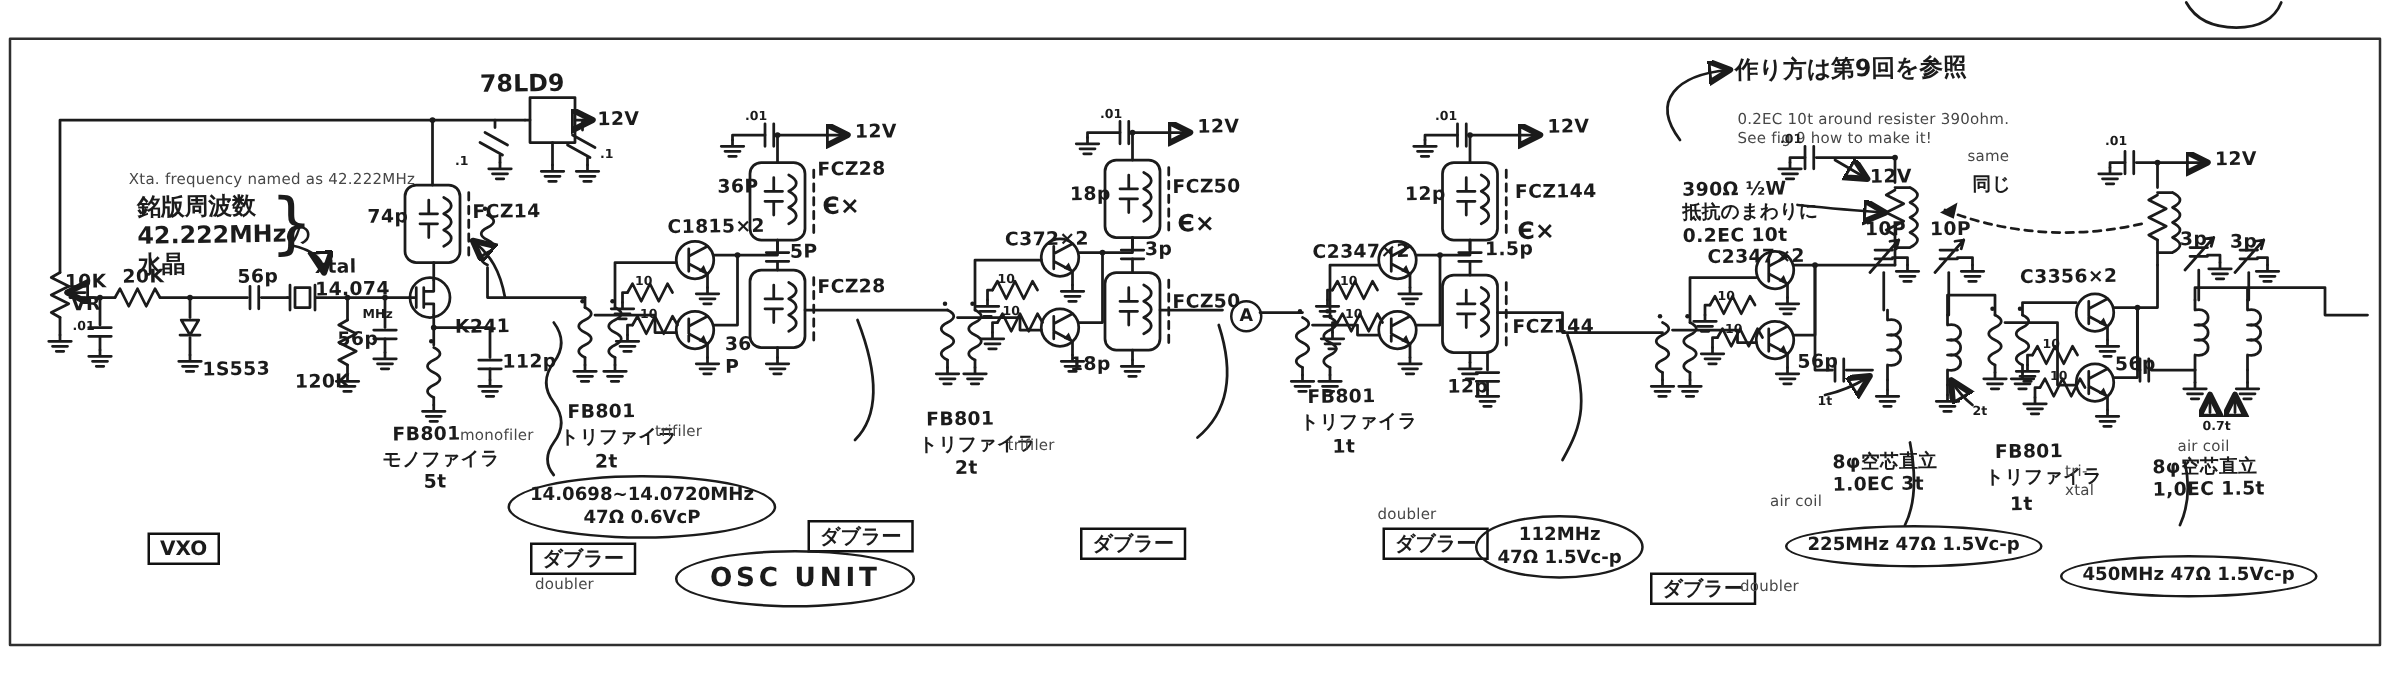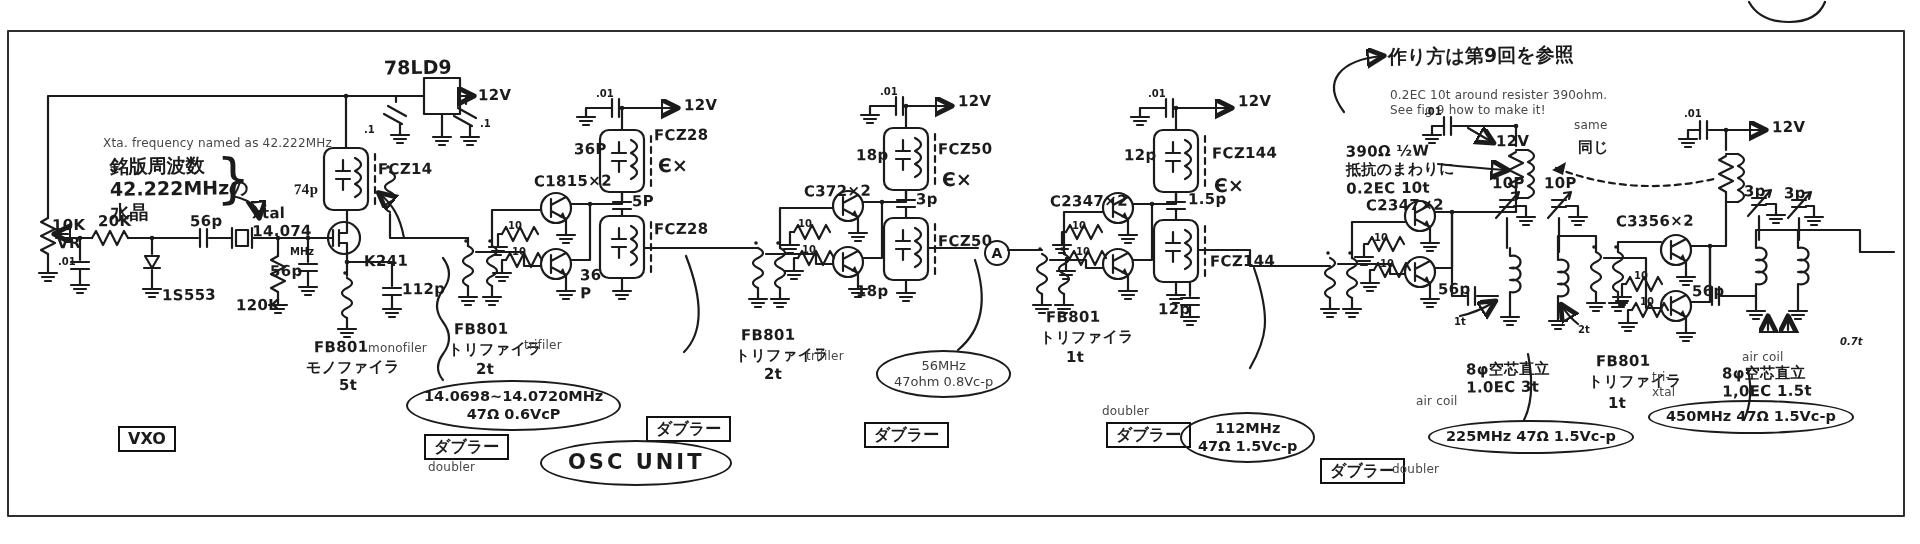--- a/index.html
+++ b/index.html
@@ -384,21 +384,21 @@
 VR</div>
       <div class="ann hw" style="left: 98px; top: 212px;">20K</div>
       <div class="ann hw" style="left: 190px; top: 212px;">56p</div>
       <div class="ann hw-sm" style="left: 58px; top: 256px;">.01</div>
       <div class="ann hw" style="left: 162px; top: 286px;">1S553</div>
       <div class="ann hw" style="left: 252px; top: 204px;">xtal
 14.074</div>
       <div class="ann hw-xs" style="left: 290px; top: 246px;">MHz</div>
       <div class="ann hw" style="left: 236px; top: 296px;">120K</div>
       <div class="ann hw" style="left: 270px; top: 262px;">56p</div>
-      <div class="ann hw" style="left: 294px; top: 180px; font-family: Liberation Serif, serif;">74p</div>
+      <div class="ann hw" style="left: 294px; top: 164px;">74p</div>
       <div class="ann hw-lg" style="left: 384px; top: 56px;">78LD9</div>
       <div class="ann hw" style="left: 478px; top: 86px;">12V</div>
       <div class="ann hw-sm" style="left: 364px; top: 124px;">.1</div>
       <div class="ann hw-sm" style="left: 480px; top: 118px;">.1</div>
       <div class="ann hw" style="left: 378px; top: 160px;">FCZ14</div>
       <div class="ann hw" style="left: 364px; top: 252px;">K241</div>
       <div class="ann hw" style="left: 402px; top: 280px;">112p</div>
       <div class="ann hw" style="left: 314px; top: 338px;">FB801</div>
       <div class="ann typed" style="left: 368px; top: 341px;">monofiler</div>
       <div class="ann hw" style="left: 306px; top: 358px;">モノファイラ</div>
@@ -433,22 +433,20 @@
       <div class="ann hw-xs" style="left: 802px; top: 244px;">10</div>
       <div class="ann hw" style="left: 856px; top: 146px;">18p</div>
       <div class="ann hw-sm" style="left: 880px; top: 86px;">.01</div>
       <div class="ann hw" style="left: 958px; top: 92px;">12V</div>
       <div class="ann hw" style="left: 938px; top: 140px;">FCZ50</div>
       <div class="ann hw-lg" style="left: 942px; top: 168px;">Є×</div>
       <div class="ann hw" style="left: 916px; top: 190px;">3p</div>
       <div class="ann hw" style="left: 938px; top: 232px;">FCZ50</div>
       <div class="ann circled" style="left: 984px; top: 240px;">A</div>
       <div class="ann hw" style="left: 856px; top: 282px;">18p</div>
-      <div class="ann oval typed-oval" style="left: 876px; top: 350px;">56MHz
-47ohm 0.8Vc-p</div>
       <div class="ann boxed" style="left: 646px; top: 416px;">ダブラー</div>
       <div class="ann boxed" style="left: 864px; top: 422px;">ダブラー</div>
       <div class="ann hw" style="left: 1050px; top: 192px;">C2347×2</div>
       <div class="ann hw-xs" style="left: 1072px; top: 220px;">10</div>
       <div class="ann hw-xs" style="left: 1076px; top: 246px;">10</div>
       <div class="ann hw" style="left: 1124px; top: 146px;">12p</div>
       <div class="ann hw-sm" style="left: 1148px; top: 88px;">.01</div>
       <div class="ann hw" style="left: 1238px; top: 92px;">12V</div>
       <div class="ann hw" style="left: 1212px; top: 144px;">FCZ144</div>
       <div class="ann hw-lg" style="left: 1214px; top: 174px;">Є×</div>
@@ -492,20 +490,20 @@
 xtal</div>
       <div class="ann hw" style="left: 1608px; top: 394px;">1t</div>
       <div class="ann hw" style="left: 1616px; top: 212px;">C3356×2</div>
       <div class="ann hw-xs" style="left: 1634px; top: 270px;">10</div>
       <div class="ann hw-xs" style="left: 1640px; top: 296px;">10</div>
       <div class="ann hw-sm" style="left: 1684px; top: 108px;">.01</div>
       <div class="ann hw" style="left: 1772px; top: 118px;">12V</div>
       <div class="ann hw" style="left: 1744px; top: 182px;">3p</div>
       <div class="ann hw" style="left: 1784px; top: 184px;">3p</div>
       <div class="ann hw" style="left: 1692px; top: 282px;">56p</div>
-      <div class="ann hw-sm" style="left: 1840px; top: 336px; font-style: italic;">0.7t</div>
+      <div class="ann hw-sm" style="left: 1762px; top: 336px;">0.7t</div>
       <div class="ann typed" style="left: 1742px; top: 350px;">air coil</div>
       <div class="ann hw" style="left: 1722px; top: 364px;">8φ空芯直立
 1,0EC 1.5t</div>
-      <div class="ann oval" style="left: 1648px; top: 400px;">450MHz 47Ω 1.5Vc-p</div>
+      <div class="ann oval" style="left: 1648px; top: 444px;">450MHz 47Ω 1.5Vc-p</div>
       <div class="ann oval osc" style="left: 540px; top: 440px;">OSC UNIT</div>
     </div>
 </div>
 
 </body></html>

